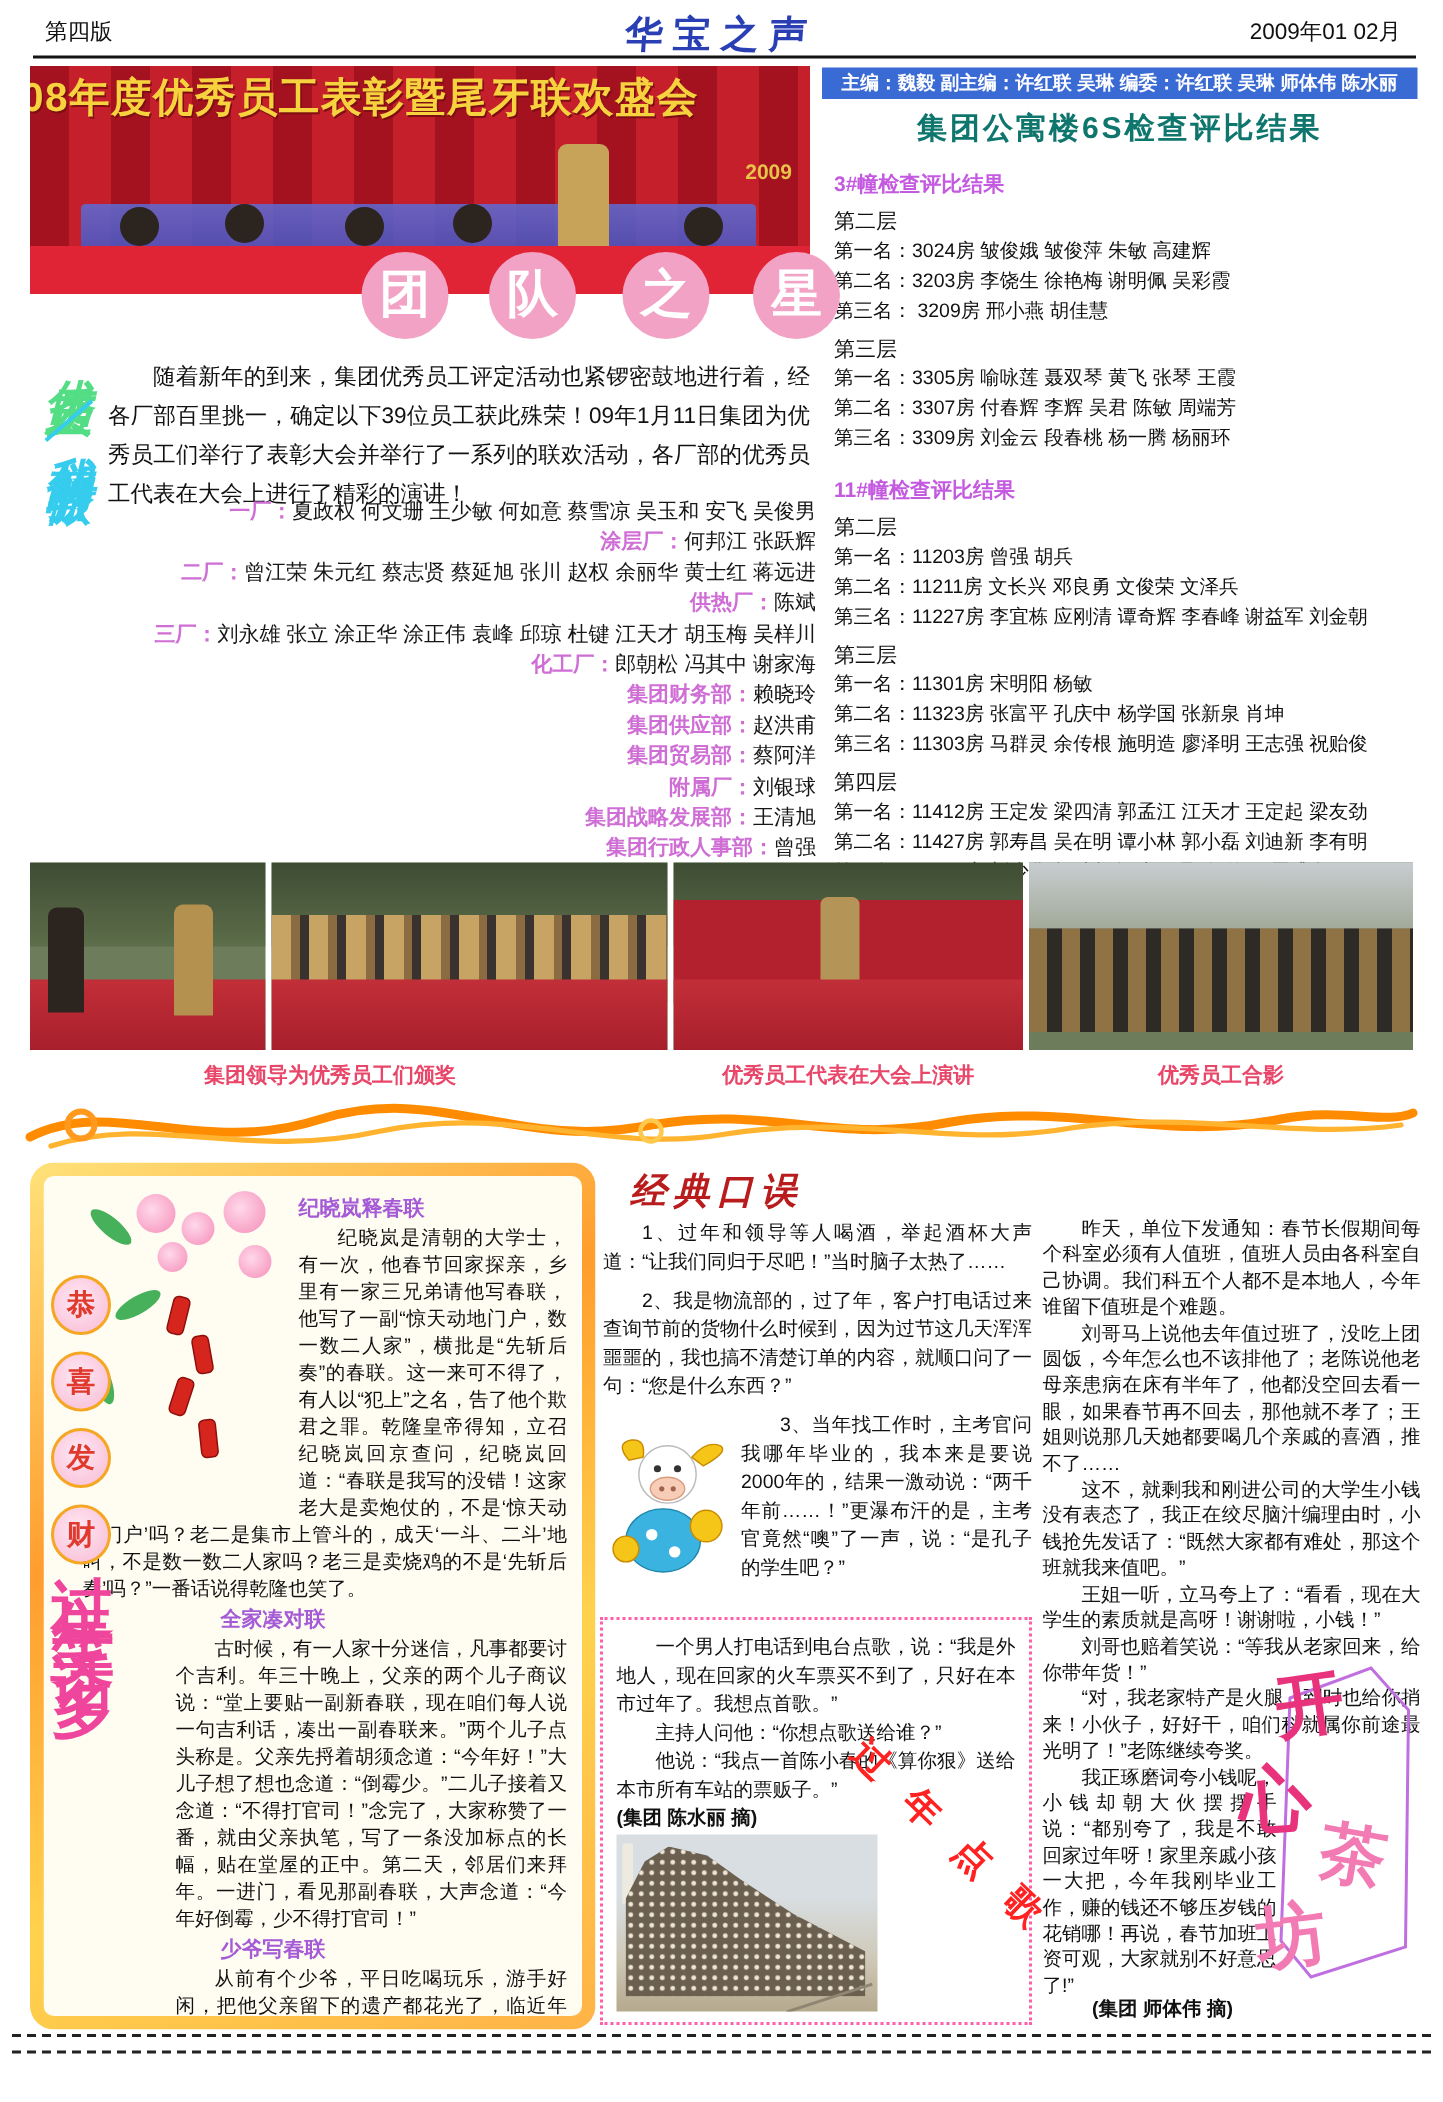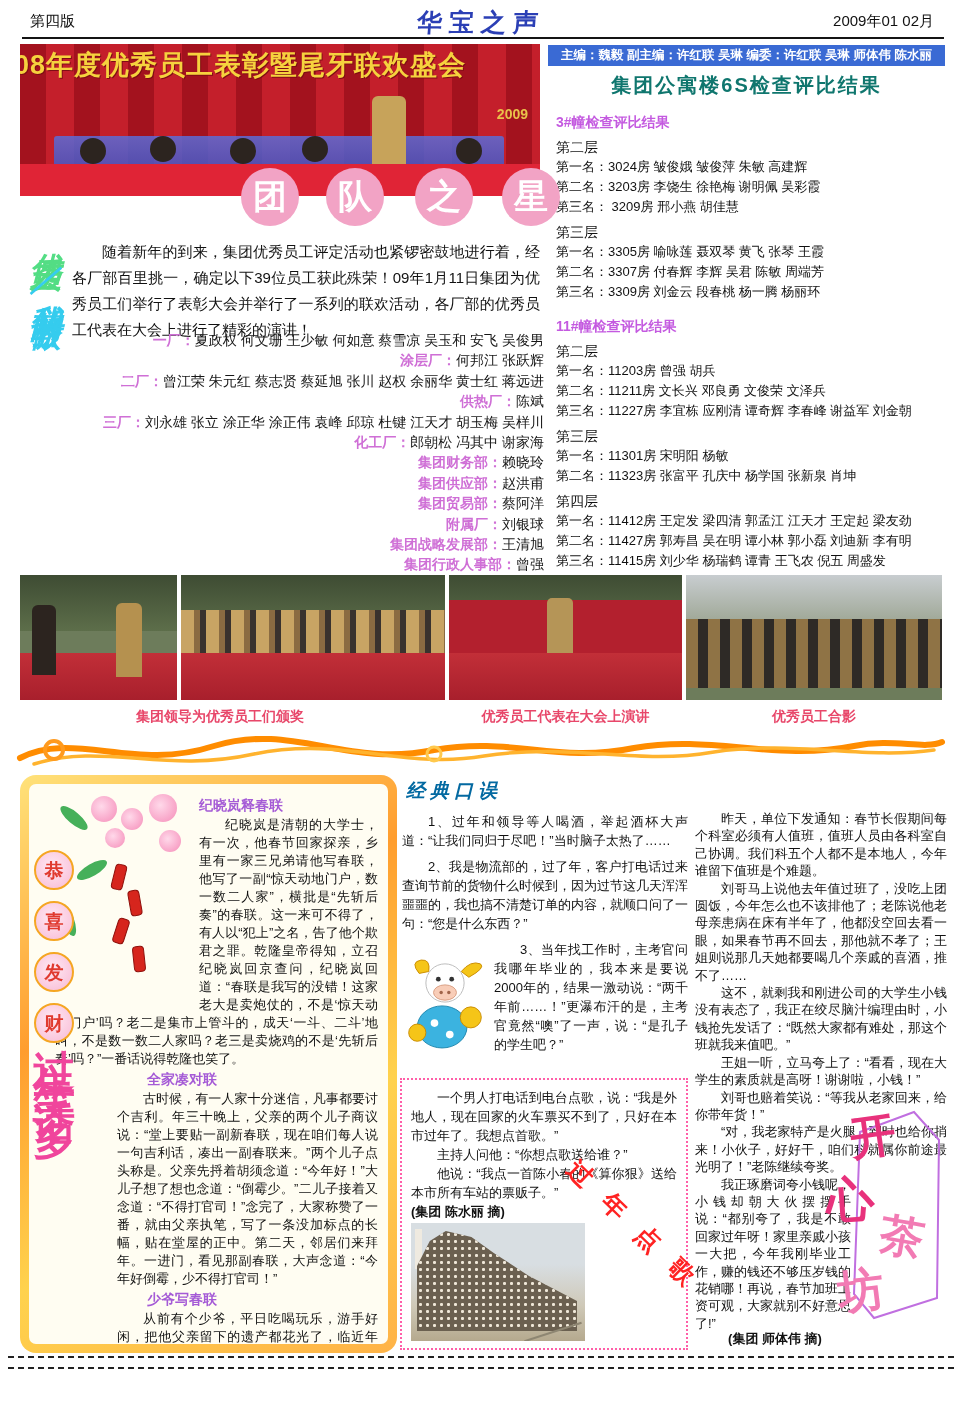--- a/index.html
+++ b/index.html
@@ -84,22 +84,22 @@
   .lanterns{position:absolute;left:5px;top:66px;width:44px;z-index:3;}
   .lantern{width:40px;height:40px;border-radius:50%;background:radial-gradient(circle at 45% 40%,#ffe9f3,#f8b9d4);
       border:2px solid #f5a623;color:#e03a2f;font-size:19px;font-weight:bold;text-align:center;line-height:38px;margin-bottom:11px;}
   .jokes-vtitle{position:absolute;left:16px;top:232px;writing-mode:vertical-rl;text-orientation:upright;
       font-size:42px;font-weight:bold;color:#f0459c;letter-spacing:17px;z-index:3;font-family:"Liberation Serif",serif;}
   .joke-heading{color:#a55bd6;font-weight:bold;font-size:14px;margin:2px 0 2px 30px;}
   .joke-text{text-align:justify;text-indent:2em;margin:0;}
   .lower-stories{clear:none;margin-left:62px;}
 
   
-  .slips-title{position:absolute;left:406px;top:778px;font-size:19px;font-weight:bold;font-style:italic;
-      color:#0369a1;letter-spacing:5px;font-family:"Liberation Serif",serif;}
+  .slips-title{position:absolute;left:420px;top:778px;font-size:24px;font-weight:bold;font-style:italic;
+      color:#b91c1c;letter-spacing:5px;font-family:"Liberation Serif",serif;}
   .slips-body{position:absolute;left:402px;top:812px;width:286px;font-size:13px;line-height:19px;}
   .slip{text-align:justify;text-indent:2em;margin:0 0 7px 0;}
   .slip-wrap3 .cow{float:left;width:86px;height:96px;margin:16px 6px 0 0;}
   .dotted-box{position:absolute;left:400px;top:1078px;width:288px;height:272px;border:2px dotted #ff5fa8;
       padding:8px 9px;font-size:13px;line-height:19px;}
   .song-p{text-align:justify;text-indent:2em;margin:0;}
   .song-attrib{font-weight:bold;text-align:left;margin:0 4px 0 0;}
   .train{position:absolute;left:9px;bottom:7px;width:174px;height:118px;overflow:hidden;
       background:linear-gradient(180deg,#d8dee2 0 35%,#cfc9b8 70%,#b5a98e);}
   .train .heap{position:absolute;left:6px;top:8px;width:160px;height:100px;
@@ -205,20 +205,21 @@
     <div class="insp-heading second" data-name="inspection-section-heading">11#幢检查评比结果</div>
     <div data-name="inspection-section-lines">
 
     <div class="line floor" data-name="inspection-line">第二层</div>
         <div class="line row" data-name="inspection-line">第一名：11203房 曾强 胡兵</div>
         <div class="line row" data-name="inspection-line">第二名：11211房 文长兴 邓良勇 文俊荣 文泽兵</div>
         <div class="line row" data-name="inspection-line">第三名：11227房 李宜栋 应刚清 谭奇辉 李春峰 谢益军 刘金朝</div>
         <div class="line floor" data-name="inspection-line">第三层</div>
         <div class="line row" data-name="inspection-line">第一名：11301房 宋明阳 杨敏</div>
         <div class="line row" data-name="inspection-line">第二名：11323房 张富平 孔庆中 杨学国 张新泉 肖坤</div>
+        <div class="line row" data-name="inspection-line">第三名：11303房 马群灵 余传根 施明造 廖泽明 王志强 祝贻俊</div>
         <div class="line floor" data-name="inspection-line">第四层</div>
         <div class="line row" data-name="inspection-line">第一名：11412房 王定发 梁四清 郭孟江 江天才 王定起 梁友劲</div>
         <div class="line row" data-name="inspection-line">第二名：11427房 郭寿昌 吴在明 谭小林 郭小磊 刘迪新 李有明</div>
         <div class="line row" data-name="inspection-line">第三名：11415房 刘少华 杨瑞鹤 谭青 王飞农 倪五 周盛发</div>
       </div>
   </div>
 
   <div class="photo p1" style="left:20px;width:157px;" data-name="award-photo-1">
     <div class="sky" data-name="photo-foliage"></div>
     <div class="carpet" data-name="photo-carpet"></div>

